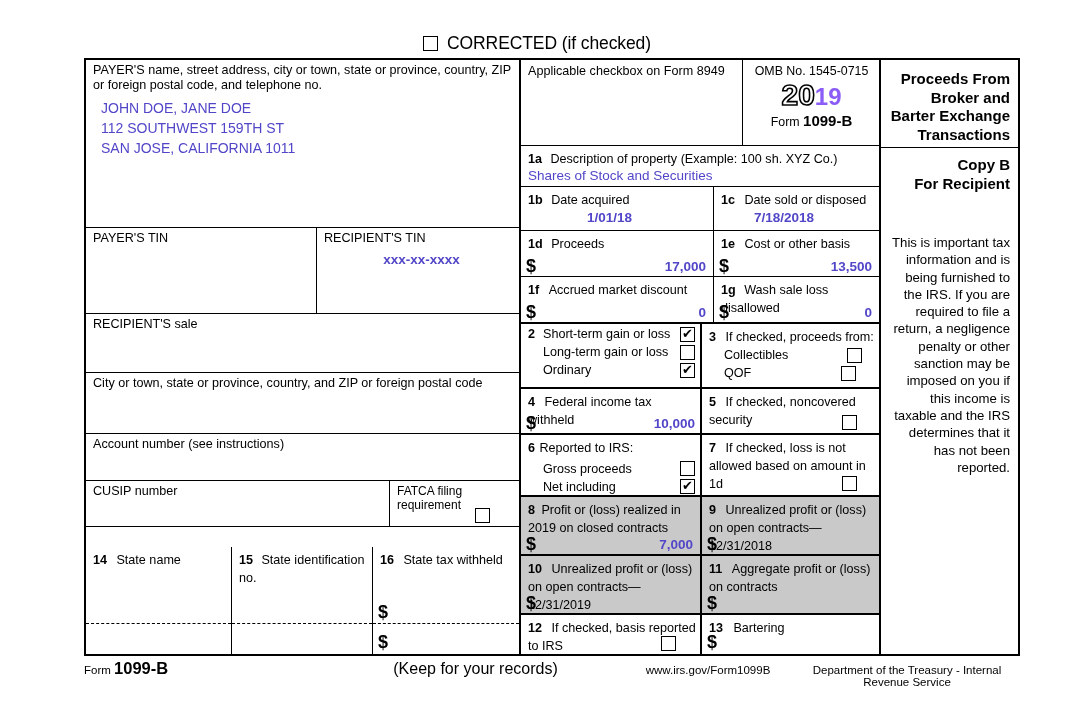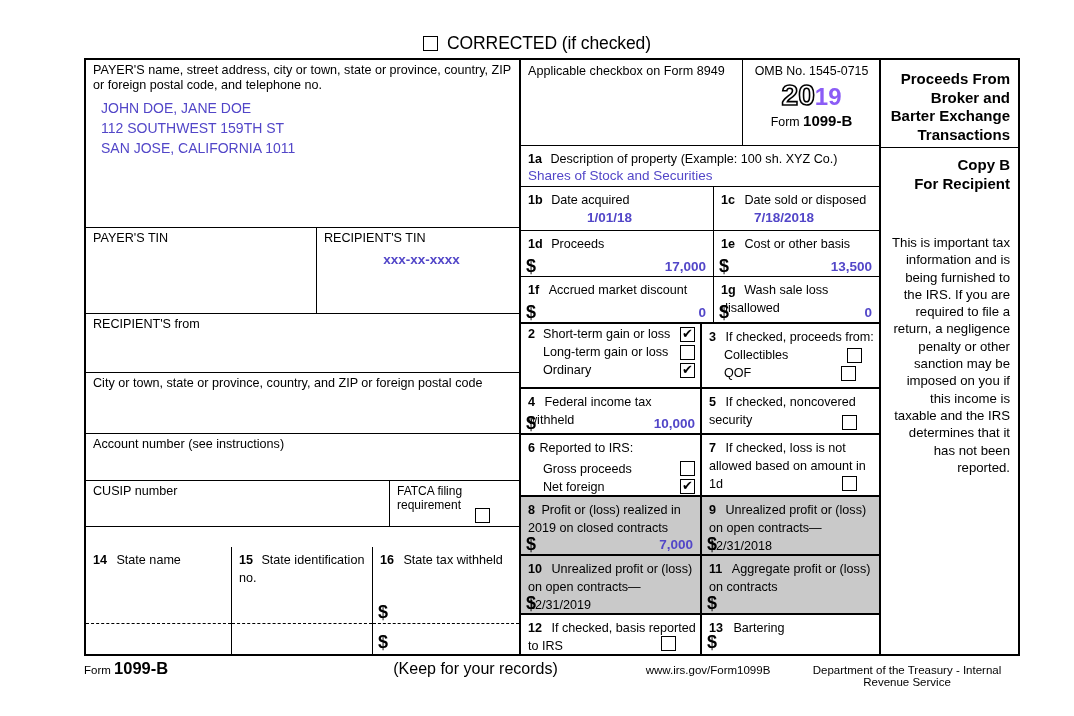--- a/index.html
+++ b/index.html
@@ -160,21 +160,21 @@
         <div class="lbl">PAYER'S TIN</div>
         <div class="val" style="text-align:center;margin-top:8px;"></div>
       </div>
       <div class="cell" style="flex:1;">
         <div class="lbl">RECIPIENT'S TIN</div>
         <div class="val" style="text-align:center;margin-top:6px;">xxx-xx-xxxx</div>
       </div>
     </div>
 
     <div class="cell bb" style="height:59px;">
-      <div class="lbl">RECIPIENT'S from</div>
+      <div class="lbl">RECIPIENT'S sale</div>
       <div class="val"></div>
     </div>
 
 
     <div class="cell bb" style="height:61px;">
       <div class="lbl">City or town, state or province, country, and ZIP or foreign postal code</div>
       <div class="val"></div>
     </div>
 
     <div class="cell bb" style="height:47px;">
@@ -362,21 +362,21 @@
     <div class="bbt" style="display:flex;height:61px;">
       <div class="cell brt" style="width:181px;">
         <span class="lbl num">6</span>
         <span class="lbl" style="">Reported to IRS:</span>
         <div class="ckrow" style="padding-right:5px;margin-top:5px;">
           <span class="t" style="margin-left:15px;">Gross proceeds</span>
           <span class="sp"></span>
           <span class="cbox"></span>
         </div>
         <div class="ckrow" style="padding-right:5px;">
-          <span class="t" style="margin-left:15px;">Net foreign</span>
+          <span class="t" style="margin-left:15px;">Net including</span>
           <span class="sp"></span>
           <span class="cbox">✔</span>
         </div>
       </div>
       <div class="cell" style="flex:1;position:relative;">
         <span class="lbl num">7</span>
         <span class="lbl" style="margin-left:5px;">If checked, loss is not allowed based on amount in 1d</span>
         <span class="cbox" style="position:absolute;right:22px;bottom:4px;"></span>
       </div>
     </div>

